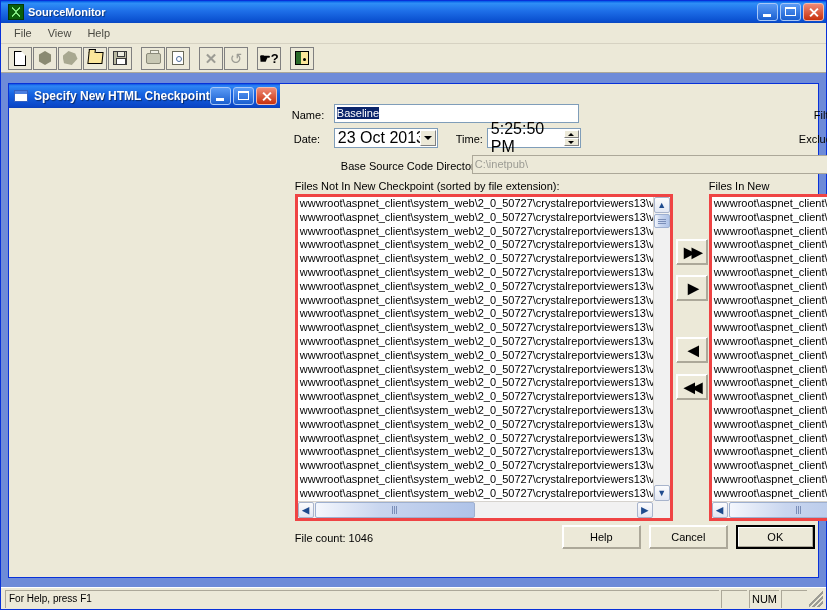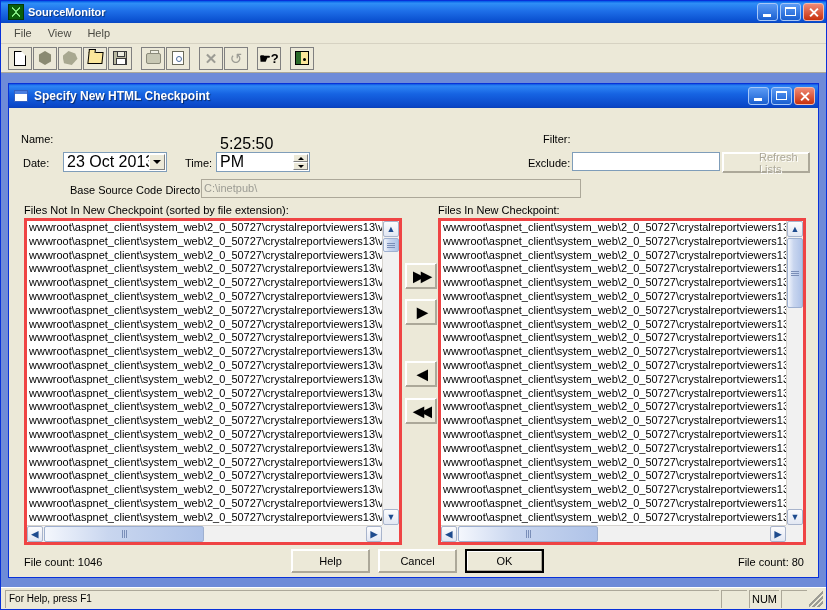--- a/index.html
+++ b/index.html
@@ -239,21 +239,21 @@
   }
 
   
   #dialog {
     position: absolute;
     left: 8px; top: 83px;
     width: 811px; height: 495px;
     background: #ECE9D8;
     border: 1px solid #0831D9;
     box-sizing: border-box;
-    display: flex; flex-direction: column;
+    display: flex; flex-direction: row;
   }
   .dlg-titlebar {
     height: 24px;
     background: linear-gradient(to bottom, #0F55E2 0%, #2E86F5 8%, #1663E2 42%, #0A47C8 92%, #0A3FB8 100%);
     display: flex; align-items: center;
     padding: 0 3px 0 5px;
     box-sizing: border-box;
     flex: 0 0 auto;
   }
   .dlg-icon {
@@ -517,33 +517,34 @@
     <div class="win-btns">
       <div class="win-btn min"></div>
       <div class="win-btn max"></div>
       <div class="win-btn close"></div>
     </div>
   </div>
 
   <div class="dlg-body">
 
     <div style="position:absolute;left:12px;top:25px;" class="lbl">Name:</div>
+    <div class="textbox" style="position:absolute;left:54px;top:20px;width:245px;"><span class="sel-text">Baseline</span></div>
 
     <div class="lbl" style="position:absolute;left:534px;top:25px;">Filter:</div>
 
     <div class="lbl" style="position:absolute;left:14px;top:49px;">Date:</div>
     <div class="combo" style="position:absolute;left:54px;top:44px;width:104px;">
       <span>23 Oct 2013</span>
       <span class="combo-btn">
           <span class="arrow-dn"></span>
         </span>
     </div>
 
     <div class="lbl" style="position:absolute;left:176px;top:49px;">Time:</div>
-    <div class="combo" style="position:absolute;left:207px;top:44px;width:94px;justify-content:center;align-items:flex-end;">
+    <div class="combo" style="position:absolute;left:207px;top:44px;width:94px;justify-content:center;">
       <span style="margin-right:12px;">5:25:50 PM</span>
       <span class="spin">
         <span class="spin-half">
             <span class="arrow-up-s"></span>
           </span>
         <span class="spin-half">
             <span class="arrow-dn-s"></span>
           </span>
       </span>
     </div>

